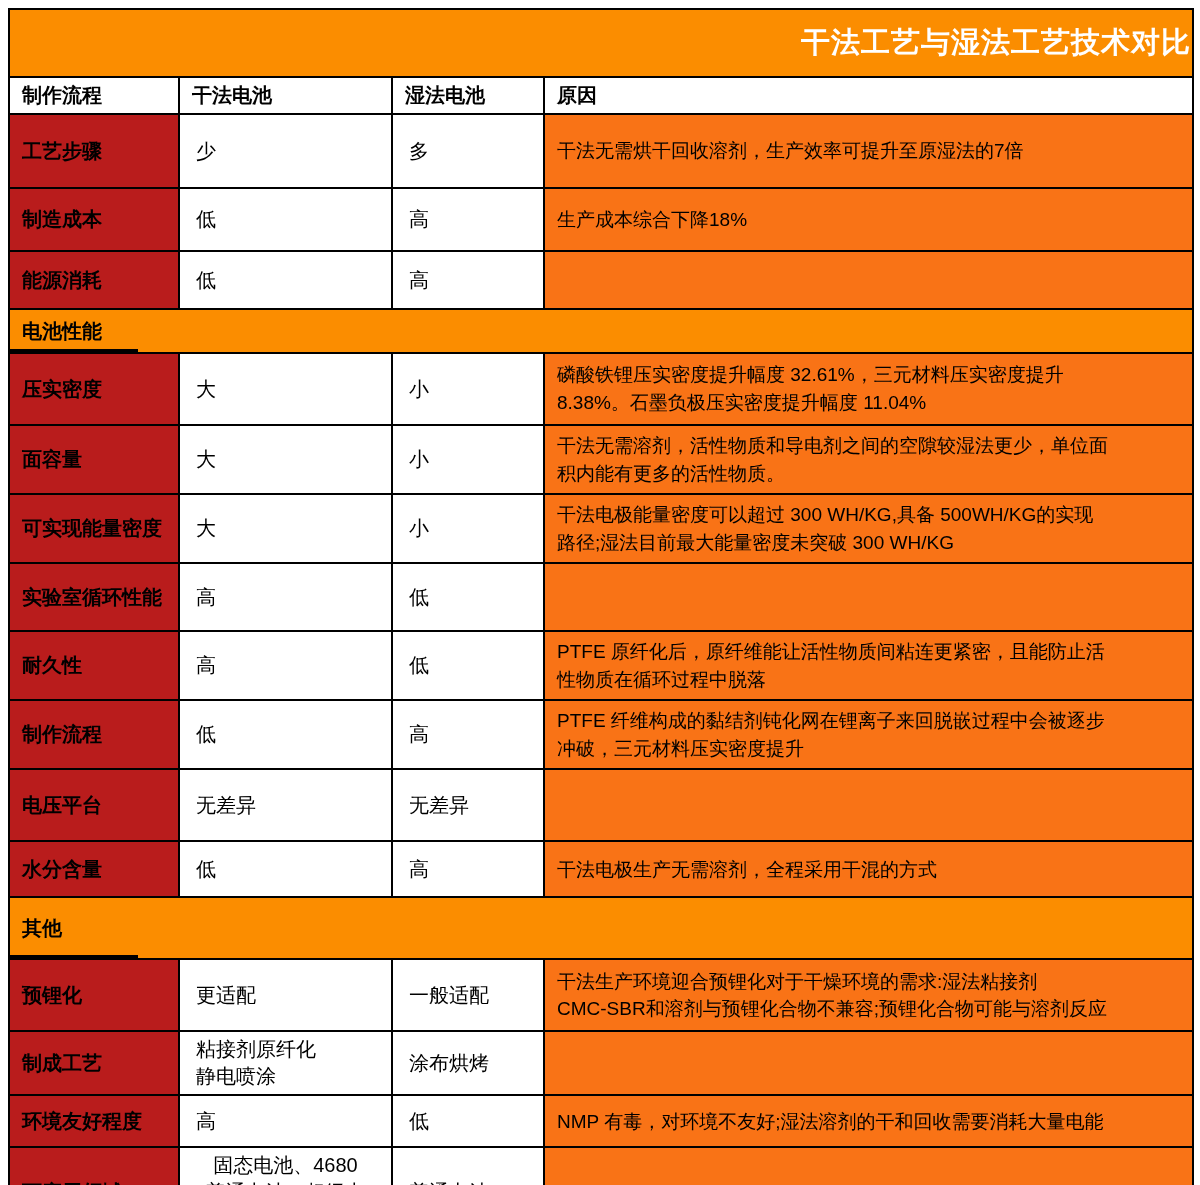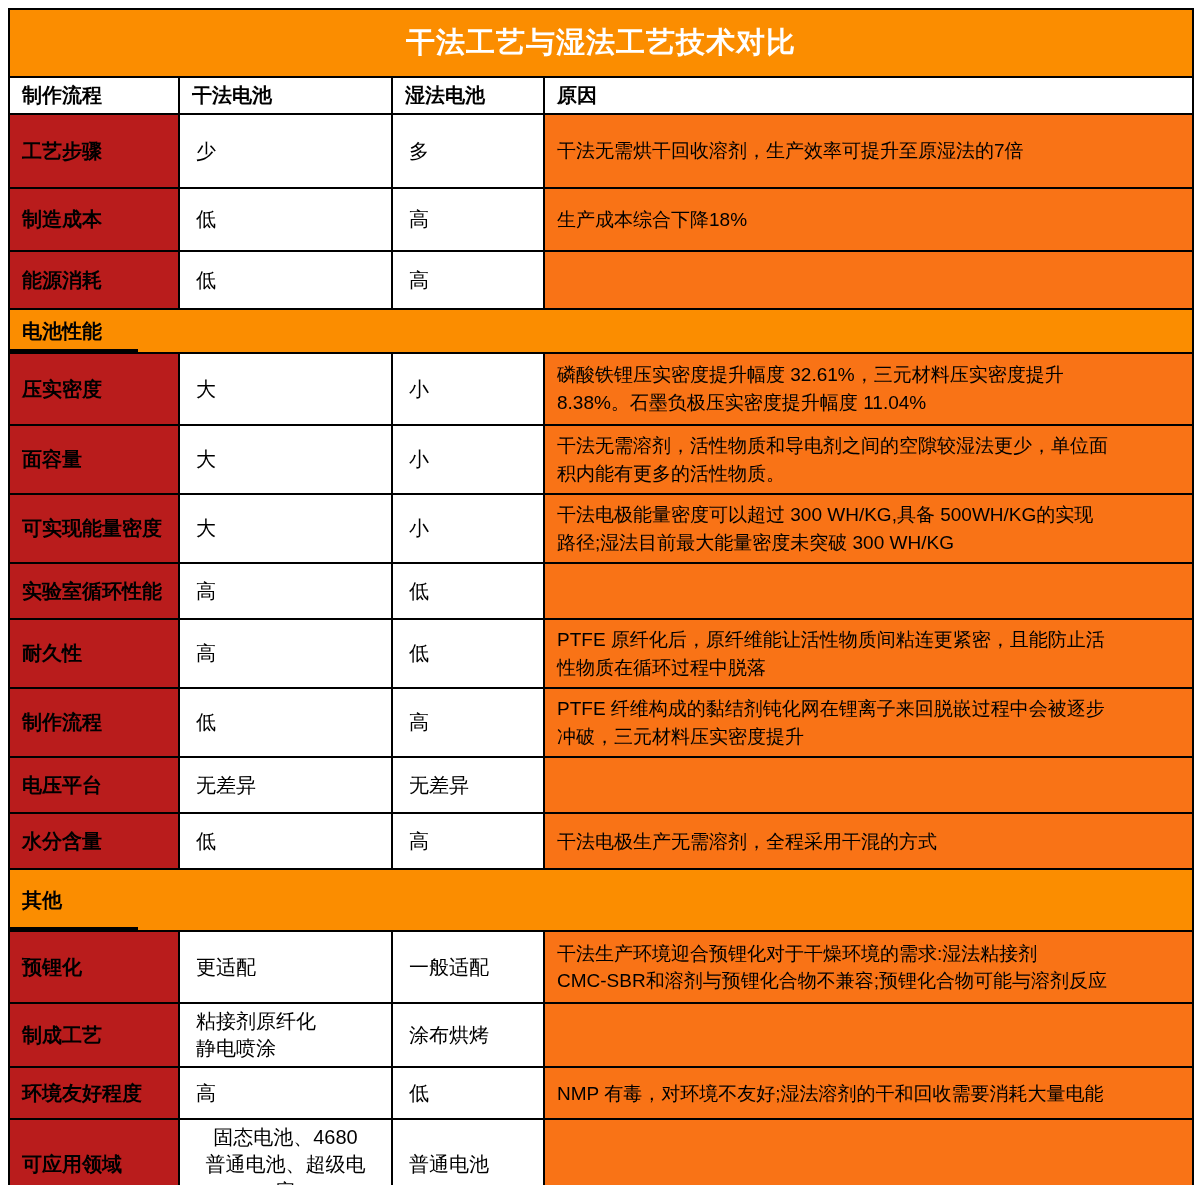--- a/index.html
+++ b/index.html
@@ -1,20 +1,20 @@
 <!DOCTYPE html>
 <html style="--accent: #FB8D00;"><head>
 <meta charset="utf-8">
 <style>
   html,body{margin:0;padding:0;background:#ffffff;}
   body{font-family:"Liberation Sans","DejaVu Sans",sans-serif;color:#000;}
   .page{width:1200px;height:1185px;box-sizing:border-box;padding:8px;background:#fff;}
   table.cmp{border-collapse:collapse;table-layout:fixed;width:1184px;}
   table.cmp td, table.cmp th{border:2px solid #000;vertical-align:middle;box-sizing:border-box;overflow:hidden;}
-  .title-cell{background:var(--accent);color:#fff;font-weight:bold;font-size:29px;text-align:center;letter-spacing:1px;}
+  .title-cell{background:var(--accent);color:#fff;font-weight:bold;font-size:29px;text-align:right;letter-spacing:1px;}
   th.colhead{font-size:20px;text-align:left;font-weight:bold;padding:4px 12px;background:#fff;}
   td.lbl{font-weight:bold;font-size:20px;padding:0 12px;background:#b91c1c;}
   td.val{font-size:20px;padding:4px 16px;background:#fff;white-space:pre-line;line-height:1.35;}
   td.rsn{font-size:19px;padding:6px 12px;background:#f97316;white-space:pre-line;line-height:1.45;}
   td.section-cell{background:var(--accent);font-weight:bold;font-size:20px;padding:4px 12px;position:relative;}
   .section-underline{position:absolute;left:0;bottom:0;width:128px;height:3px;background:#000;}
   td.center{text-align:center;}
 </style>
 </head>
 <body>
@@ -80,41 +80,41 @@
       <td class="rsn">干法无需溶剂，活性物质和导电剂之间的空隙较湿法更少，单位面
 积内能有更多的活性物质。</td>
     </tr>
     <tr style="height:64px">
       <td class="lbl">可实现能量密度</td>
       <td class="val">大</td>
       <td class="val">小</td>
       <td class="rsn">干法电极能量密度可以超过 300 WH/KG,具备 500WH/KG的实现
 路径;湿法目前最大能量密度未突破 300 WH/KG</td>
     </tr>
-    <tr style="height:56px">
+    <tr style="height:68px">
       <td class="lbl">实验室循环性能</td>
       <td class="val">高</td>
       <td class="val">低</td>
       <td class="rsn"></td>
     </tr>
     <tr style="height:64px">
       <td class="lbl">耐久性</td>
       <td class="val">高</td>
       <td class="val">低</td>
       <td class="rsn">PTFE 原纤化后，原纤维能让活性物质间粘连更紧密，且能防止活
 性物质在循环过程中脱落</td>
     </tr>
     <tr style="height:64px">
       <td class="lbl">制作流程</td>
       <td class="val">低</td>
       <td class="val">高</td>
       <td class="rsn">PTFE 纤维构成的黏结剂钝化网在锂离子来回脱嵌过程中会被逐步
 冲破，三元材料压实密度提升</td>
     </tr>
-    <tr style="height:56px">
+    <tr style="height:72px">
       <td class="lbl">电压平台</td>
       <td class="val">无差异</td>
       <td class="val">无差异</td>
       <td class="rsn"></td>
     </tr>
     <tr style="height:56px">
       <td class="lbl">水分含量</td>
       <td class="val">低</td>
       <td class="val">高</td>
       <td class="rsn">干法电极生产无需溶剂，全程采用干混的方式</td>

